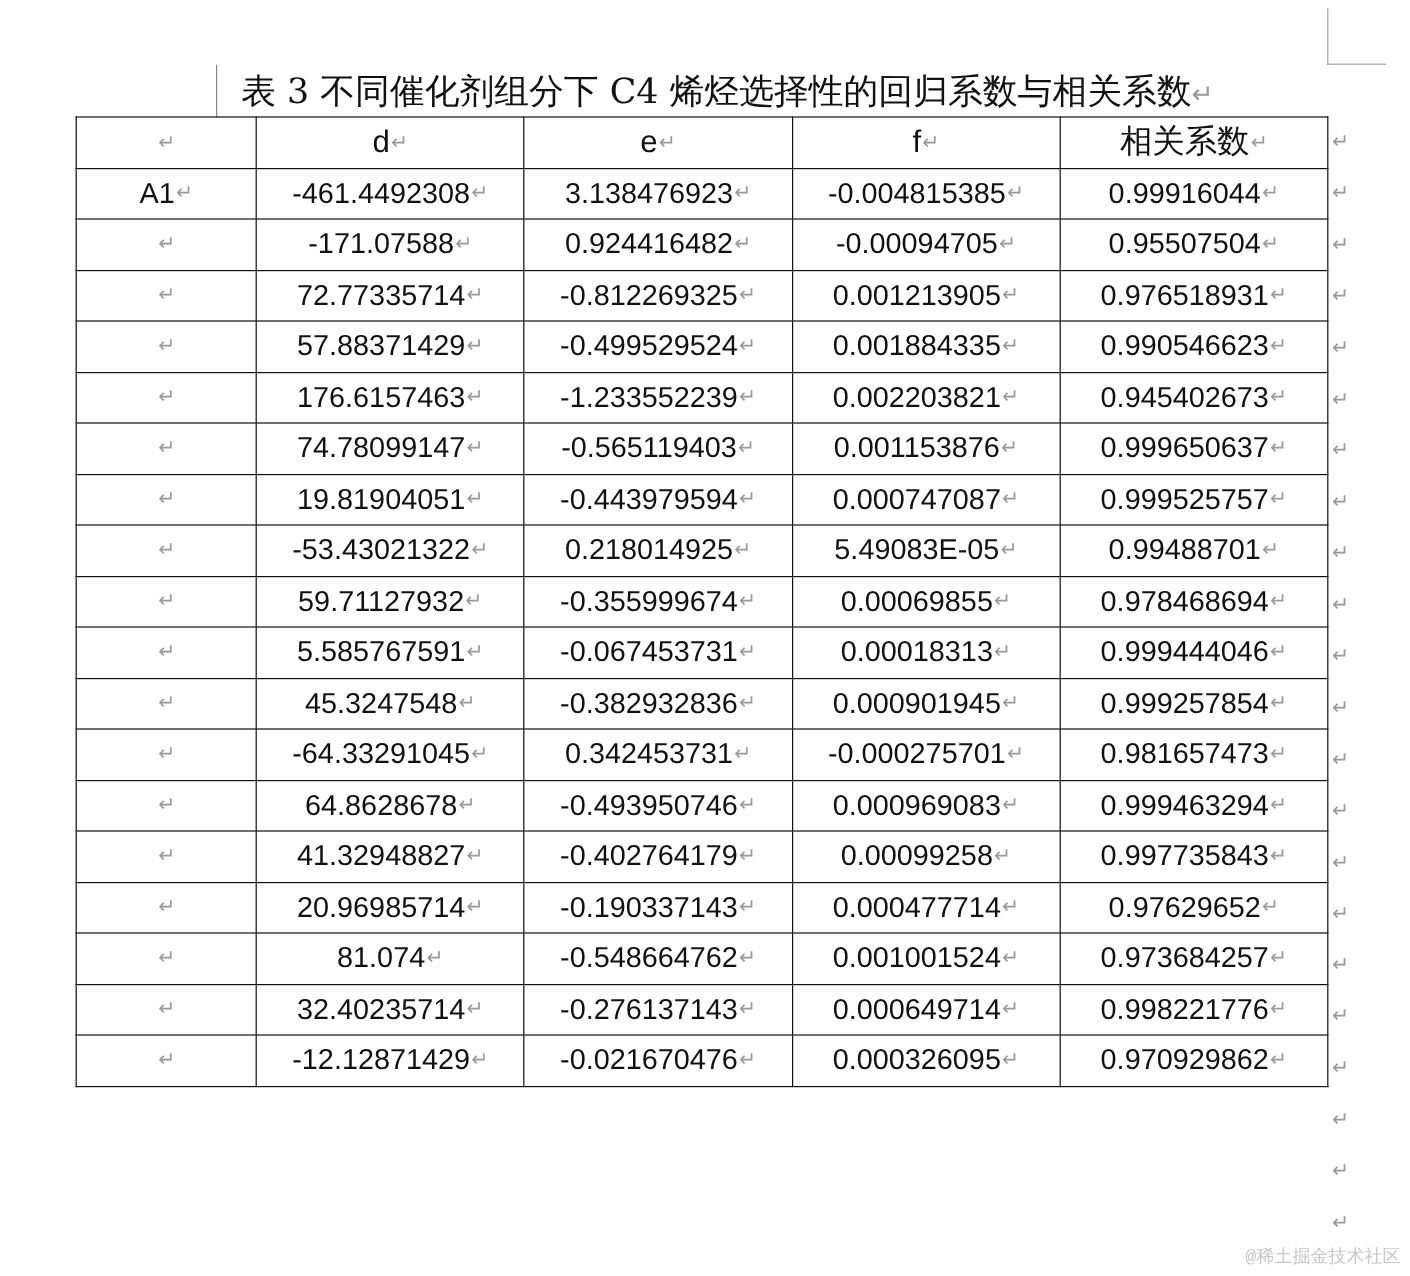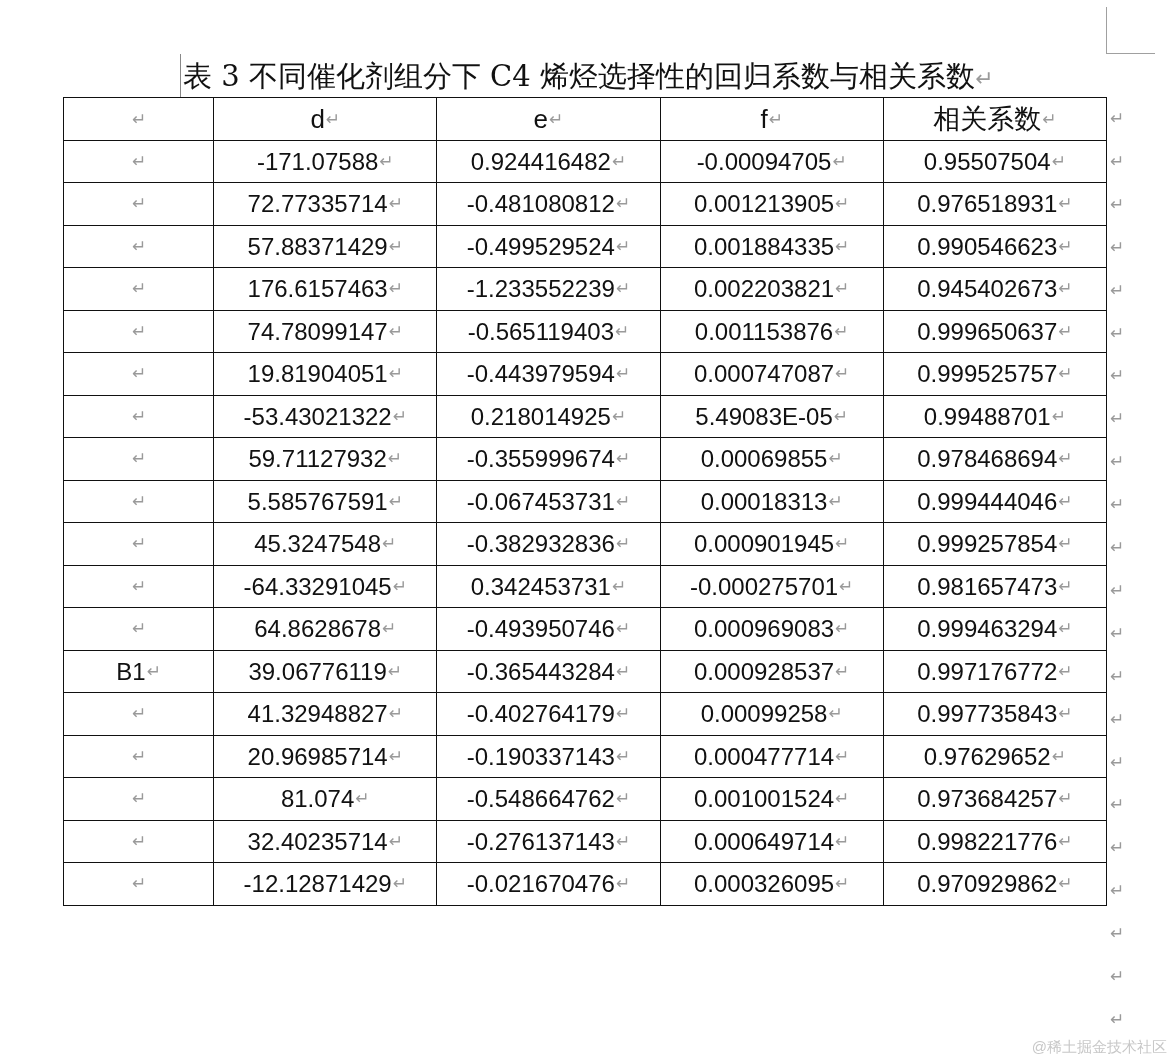--- a/index.html
+++ b/index.html
@@ -27,21 +27,21 @@
     .caption {
       position: absolute;
       left: 180px;
       top: 54px;
       height: 44px;
       font-family: "DejaVu Serif", "Liberation Serif", serif;
       font-size: 29px;
       line-height: 44px;
       white-space: nowrap;
       letter-spacing: 0px;
-      padding-left: 2px;
+      padding-left: 20px;
       border-left: 1.5px solid #888888;
     }
     .caption .mark {
       color: #9a9a9a;
       font-size: 22px;
       font-family: "DejaVu Sans", sans-serif;
     }
     table.data {
       position: absolute;
       left: 63px;
@@ -84,21 +84,21 @@
       position: absolute;
       left: 1110px;
       color: #9a9a9a;
       font-family: "DejaVu Sans", sans-serif;
       font-size: 17px;
     }
     .watermark {
       position: absolute;
       right: 8px;
       bottom: 6px;
-      font-family: Liberation Sans, sans-serif;
+      font-family: Liberation Mono, monospace;
       font-size: 15px;
       color: #c8c8c8;
       white-space: nowrap;
     }
   </style>
 </head>
 <body>
 
 <div class="corner-mark"></div>
 
@@ -115,31 +115,38 @@
       <col class="c4">
   </colgroup>
   <tbody id="tbody">
     <tr class="header">
       <td><span></span><span class="pm">↵</span></td>
       <td><span>d</span><span class="pm">↵</span></td>
       <td><span>e</span><span class="pm">↵</span></td>
       <td><span>f</span><span class="pm">↵</span></td>
       <td class="cn"><span>相关系数</span><span class="pm">↵</span></td>
     </tr>
+  <tr>
+        <td><span>A1</span><span class="pm">↵</span></td>
+        <td><span>-461.4492308</span><span class="pm">↵</span></td>
+        <td><span>3.138476923</span><span class="pm">↵</span></td>
+        <td><span>-0.004815385</span><span class="pm">↵</span></td>
+        <td><span>0.99916044</span><span class="pm">↵</span></td>
+      </tr>
       <tr>
         <td><span></span><span class="pm">↵</span></td>
         <td><span>-171.07588</span><span class="pm">↵</span></td>
         <td><span>0.924416482</span><span class="pm">↵</span></td>
         <td><span>-0.00094705</span><span class="pm">↵</span></td>
         <td><span>0.95507504</span><span class="pm">↵</span></td>
       </tr>
       <tr>
         <td><span></span><span class="pm">↵</span></td>
         <td><span>72.77335714</span><span class="pm">↵</span></td>
-        <td><span>-0.481080812</span><span class="pm">↵</span></td>
+        <td><span>-0.812269325</span><span class="pm">↵</span></td>
         <td><span>0.001213905</span><span class="pm">↵</span></td>
         <td><span>0.976518931</span><span class="pm">↵</span></td>
       </tr>
       <tr>
         <td><span></span><span class="pm">↵</span></td>
         <td><span>57.88371429</span><span class="pm">↵</span></td>
         <td><span>-0.499529524</span><span class="pm">↵</span></td>
         <td><span>0.001884335</span><span class="pm">↵</span></td>
         <td><span>0.990546623</span><span class="pm">↵</span></td>
       </tr>
@@ -198,27 +205,20 @@
         <td><span>0.342453731</span><span class="pm">↵</span></td>
         <td><span>-0.000275701</span><span class="pm">↵</span></td>
         <td><span>0.981657473</span><span class="pm">↵</span></td>
       </tr>
       <tr>
         <td><span></span><span class="pm">↵</span></td>
         <td><span>64.8628678</span><span class="pm">↵</span></td>
         <td><span>-0.493950746</span><span class="pm">↵</span></td>
         <td><span>0.000969083</span><span class="pm">↵</span></td>
         <td><span>0.999463294</span><span class="pm">↵</span></td>
-      </tr>
-      <tr>
-        <td><span>B1</span><span class="pm">↵</span></td>
-        <td><span>39.06776119</span><span class="pm">↵</span></td>
-        <td><span>-0.365443284</span><span class="pm">↵</span></td>
-        <td><span>0.000928537</span><span class="pm">↵</span></td>
-        <td><span>0.997176772</span><span class="pm">↵</span></td>
       </tr>
       <tr>
         <td><span></span><span class="pm">↵</span></td>
         <td><span>41.32948827</span><span class="pm">↵</span></td>
         <td><span>-0.402764179</span><span class="pm">↵</span></td>
         <td><span>0.00099258</span><span class="pm">↵</span></td>
         <td><span>0.997735843</span><span class="pm">↵</span></td>
       </tr>
       <tr>
         <td><span></span><span class="pm">↵</span></td>

